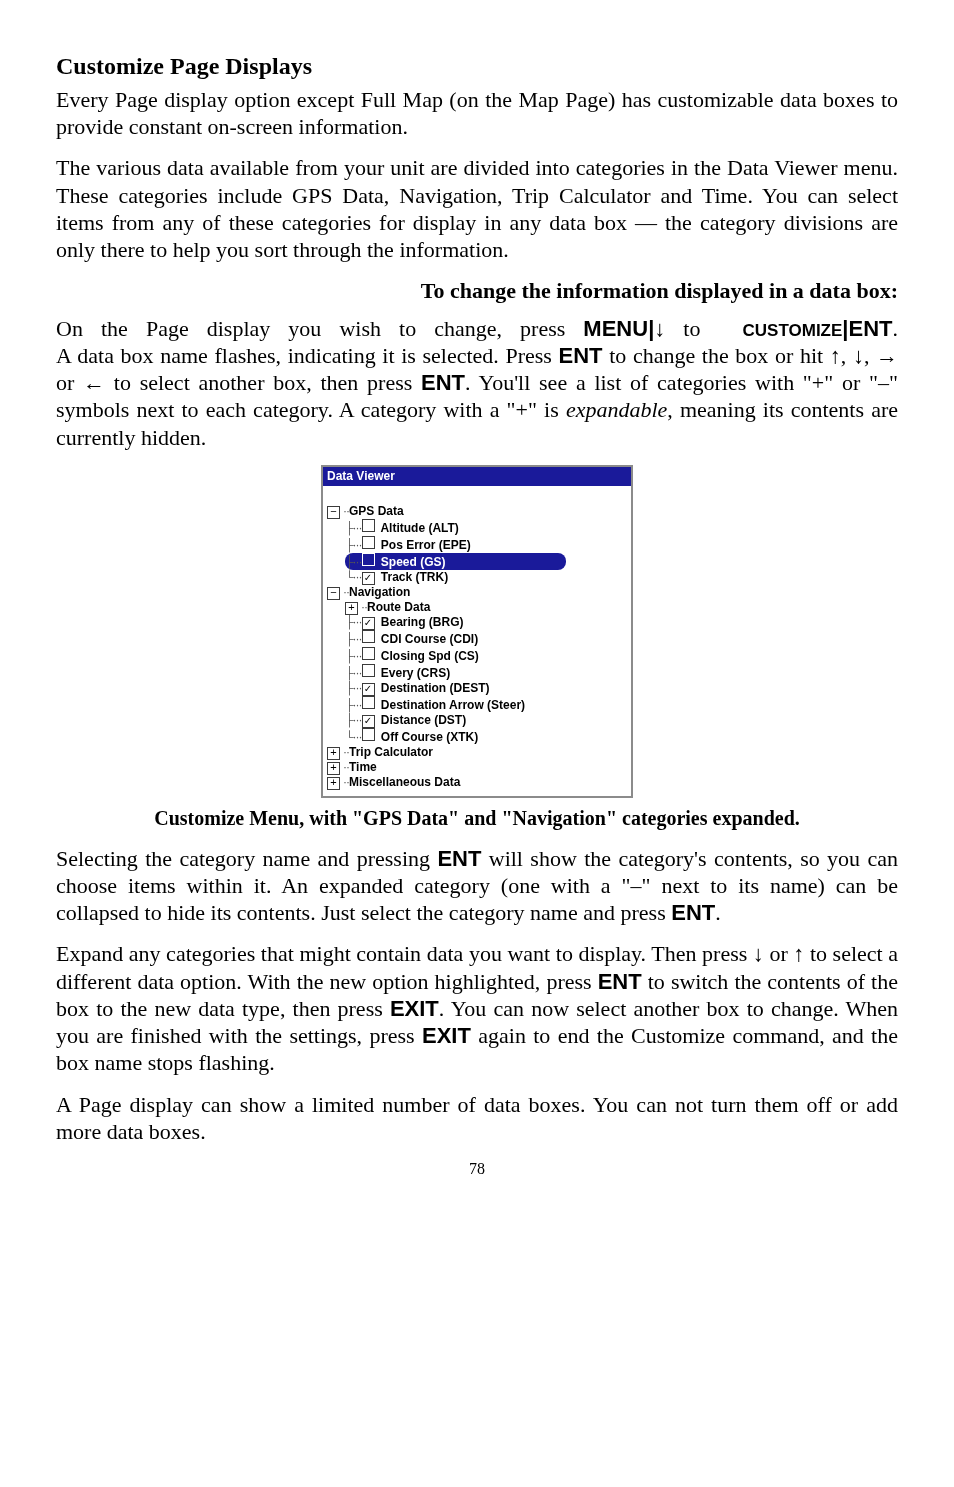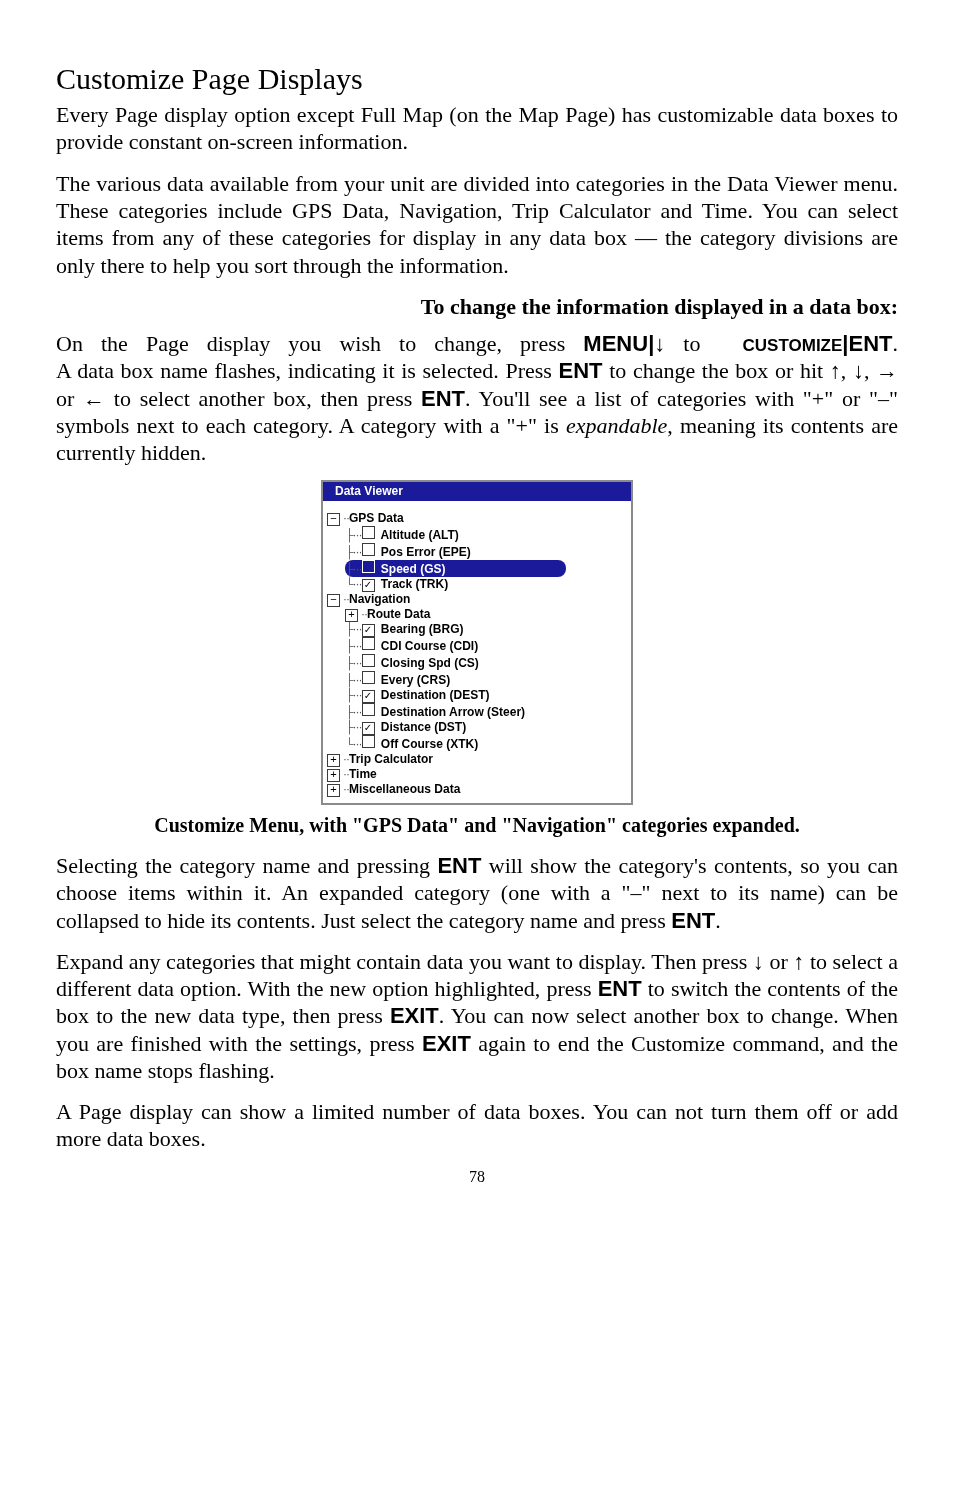--- a/index.html
+++ b/index.html
@@ -6,23 +6,23 @@
     font-family: "Century Schoolbook", Georgia, serif;
     background: #ffffff;
     color: #000000;
     margin: 0;
     padding: 48px 56px 40px 56px;
     font-size: 22px;
     line-height: 1.24;
   }
   h2 {
     font-family: "Century Schoolbook", Georgia, serif;
-    font-size: 30px;
-    font-weight: normal;
-    margin: 12px 0 4px 0;
+    font-size: 24px;
+    font-weight: bold;
+    margin: 4px 0 4px 0;
   }
   p {
     margin: 0 0 14px 0;
     text-align: justify;
   }
   .subhead {
     font-weight: bold;
     margin: 4px 0 10px 0;
     text-align: right;
   }
@@ -49,25 +49,25 @@
     background: #ffffff;
     text-align: left;
     font-family: Arial, Helvetica, sans-serif;
     font-size: 12px;
     font-weight: bold;
     color: #000000;
   }
   .fig-title {
     background: #1a1a9a;
     color: #ffffff;
-    padding: 2px 12px;
+    padding: 2px 4px;
     font-weight: bold;
   }
   .tree {
-    padding: 10px 2px 6px 2px;
+    padding: 18px 2px 6px 2px;
   }
   .node {
     white-space: nowrap;
     line-height: 15px;
     position: relative;
   }
   .lv0 { padding-left: 2px; }
   .lv1 { padding-left: 20px; }
   .ex {
     display: inline-block;

